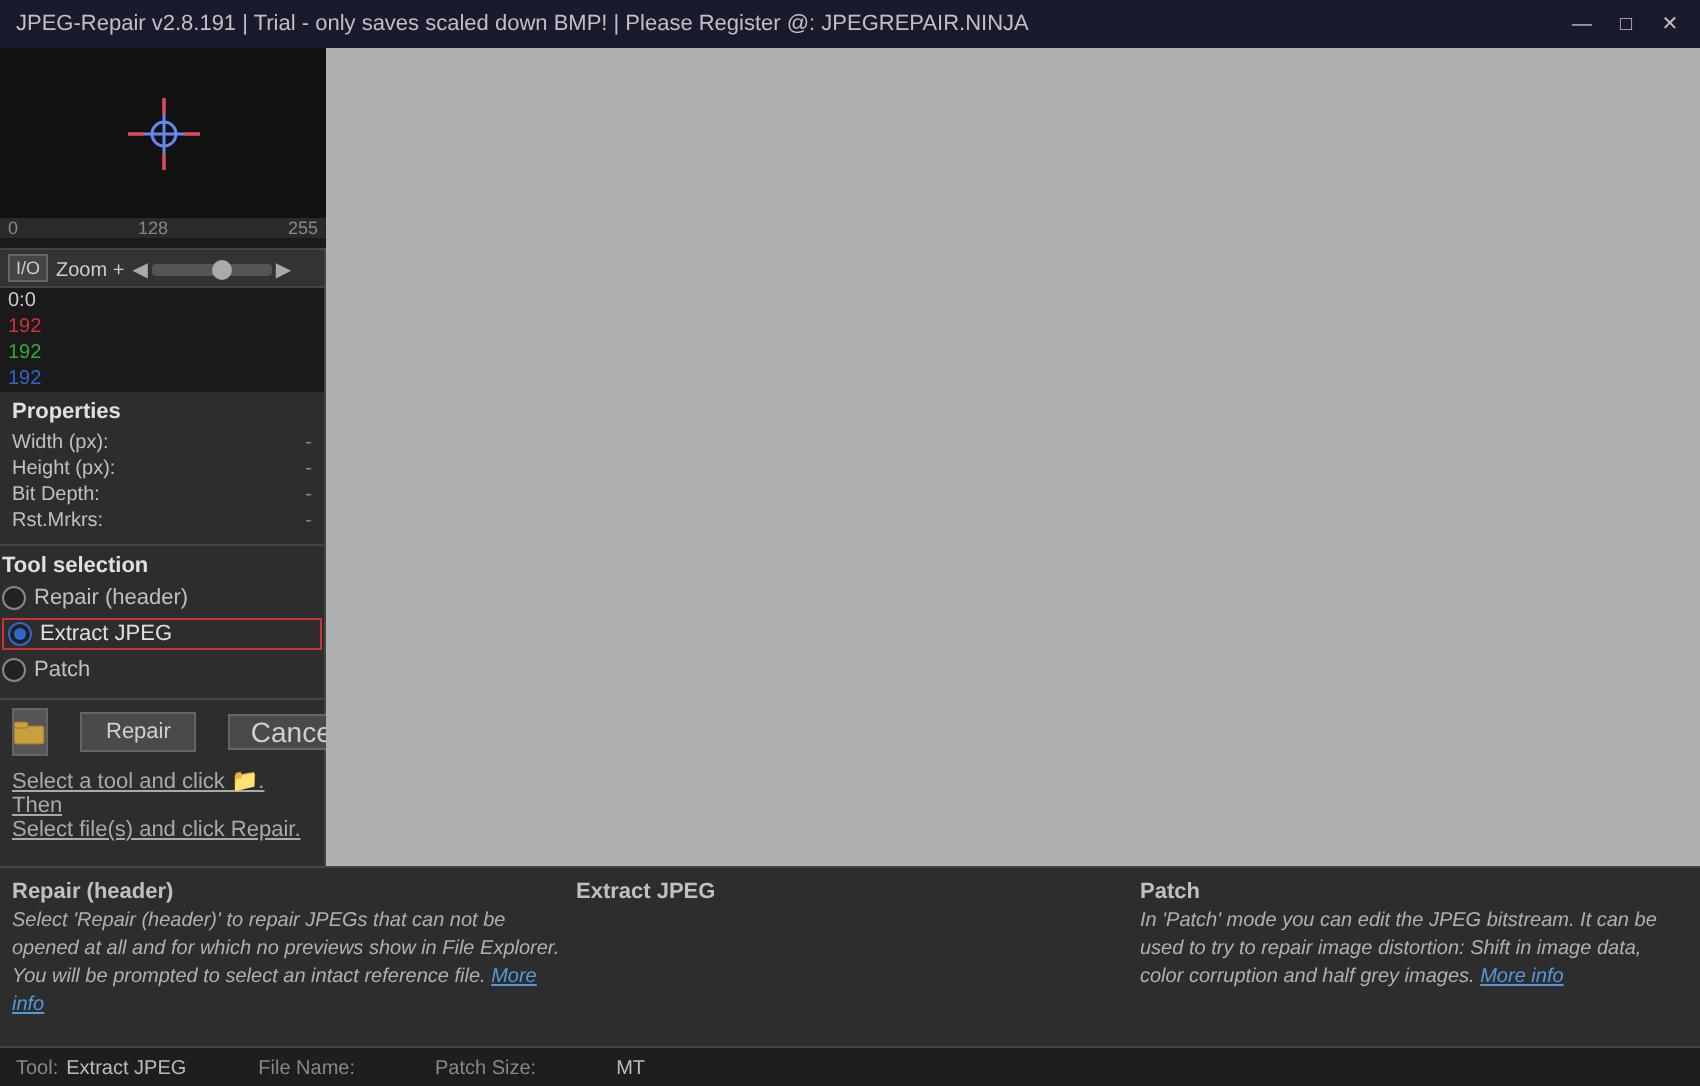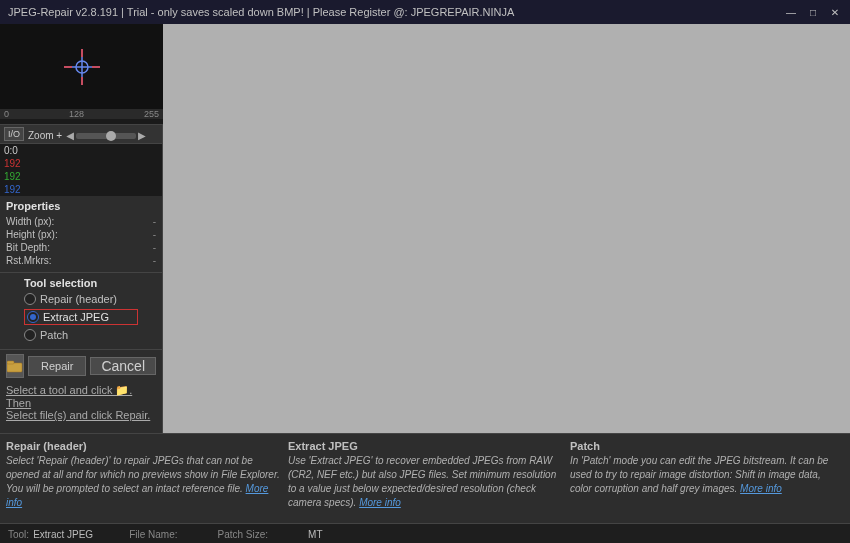--- a/index.html
+++ b/index.html
@@ -106,21 +106,21 @@
     }
     .prop-row {
       display: flex;
       justify-content: space-between;
       margin-bottom: 2px;
       font-size: 10px;
       color: #c0c0c0;
     }
     .prop-val { color: #888; }
     .tool-selection-section {
-      padding: 4px 24px;
+      padding: 4px 1px;
     }
     .radio-row {
       display: flex;
       align-items: center;
       gap: 4px;
       margin-bottom: 4px;
       cursor: pointer;
       font-size: 11px;
       color: #c0c0c0;
     }
@@ -146,21 +146,21 @@
     .radio-circle.checked::after {
       content: '';
       width: 6px;
       height: 6px;
       border-radius: 50%;
       background: #3366cc;
     }
     .action-row {
       display: flex;
       align-items: center;
-      gap: 4px;
+      gap: 16px;
       padding: 4px 6px;
       border-top: 1px solid #444;
     }
     .btn-icon {
       width: 28px;
       height: 24px;
       background: #555;
       border: 1px solid #666;
       cursor: pointer;
       display: flex;
@@ -399,24 +399,20 @@
     <div class="info-block">
       <div class="info-label">Repair (header)</div>
       <div class="info-desc">
         <span>Select 'Repair (header)' to repair JPEGs that can not be opened at all and for which no previews show in File Explorer. You will be prompted to select an intact reference file.</span>
         <span class="info-link">More info</span>
       </div>
     </div>
 
     <div class="info-block">
       <div class="info-label">Extract JPEG</div>
-      <div class="info-desc">
-        <span>Use 'Extract JPEG' to recover embedded JPEGs from RAW (CR2, NEF etc.) but also JPEG files. Set minimum resolution to a value just below expected/desired resolution (check camera specs).</span>
-        <span class="info-link">More info</span>
-      </div>
     </div>
 
     <div class="info-block">
       <div class="info-label">Patch</div>
       <div class="info-desc">
         <span>In 'Patch' mode you can edit the JPEG bitstream. It can be used to try to repair image distortion: Shift in image data, color corruption and half grey images.</span>
         <span class="info-link">More info</span>
       </div>
     </div>
 

